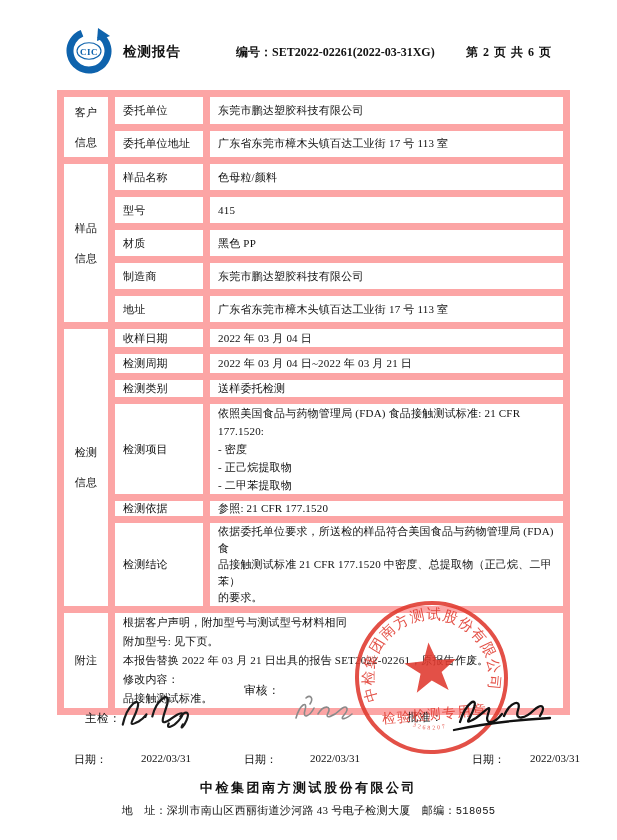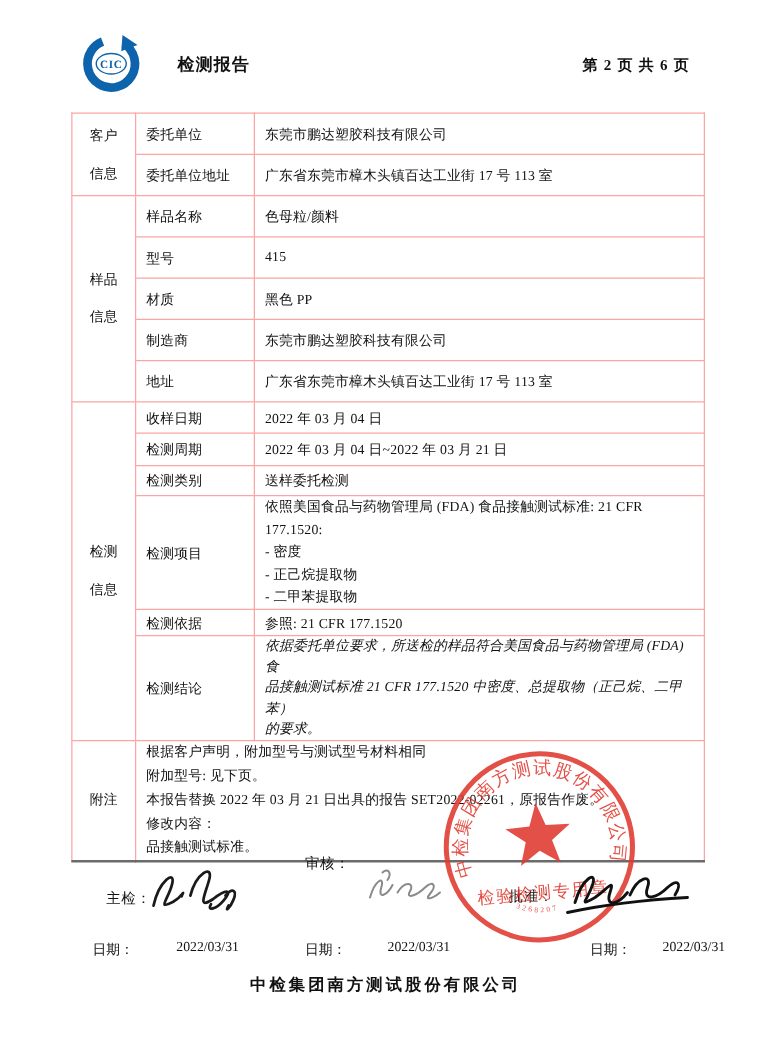--- a/index.html
+++ b/index.html
@@ -5,35 +5,35 @@
   * { margin:0; padding:0; box-sizing:border-box; }
   html,body { background:#ffffff; }
   .page {
     position:relative; width:617px; height:840px; margin:12px auto;
     background:#ffffff; overflow:hidden;
     font-family:"Liberation Serif","DejaVu Serif",serif;
     color:#111;
   }
   
   .hdr-logo { position:absolute; left:64px; top:15px; width:50px; height:48px; }
-  .hdr-title { position:absolute; left:142px; top:31px; font-size:13.5px; font-weight:bold; letter-spacing:1px; }
+  .hdr-title { position:absolute; left:123px; top:31px; font-size:13.5px; font-weight:bold; letter-spacing:1px; }
   .hdr-no    { position:absolute; left:236px; top:32px; font-size:12px; font-weight:bold; }
   .hdr-page  { position:absolute; left:466px; top:32px; font-size:12px; font-weight:bold; letter-spacing:1px; }
   
   table.report { position:absolute; left:57px; top:78px; width:506px;
     border-collapse:collapse; table-layout:fixed; font-size:11px; }
   table.report { border:1px solid #7d7d7d; border-bottom:2px solid #6b6b6b; }
-  table.report td { border:1px solid #fca5a5; vertical-align:middle; padding:0 8px; letter-spacing:.2px; }
+  table.report td { border:7px solid #fca5a5; vertical-align:middle; padding:0 8px; letter-spacing:.2px; }
   td.sec { text-align:center; padding:0 2px; }
   td.sec div { line-height:30px; }
   td.fld { padding-left:12px; }
   td.val { padding-left:10px; }
   td.multi { vertical-align:middle; padding-top:3px; padding-bottom:3px; }
   td.multi div { line-height:18px; }
-  td.concl div { line-height:16.5px;font-style:italic; }
+  td.concl div { line-height:16.5px; }
   td.notes-cell { vertical-align:middle; padding-top:2px; padding-bottom:2px; }
   td.notes-cell div { line-height:19px; }
   tr.h33{height:33px;} tr.h25{height:25px;} tr.h26{height:26px;} tr.h24{height:24px;} tr.h21{height:21px;}
   
   .siglabel { position:absolute; font-size:11.5px; letter-spacing:.5px; z-index:1; }
   .sig { position:absolute; z-index:4; }
   .dateval { position:absolute; font-size:11px; z-index:1; }
   
   .stamp { position:absolute; left:351px; top:585px; width:161px; height:161px;
     z-index:3; opacity:.88; transform:rotate(-5deg); pointer-events:none; }
@@ -51,20 +51,21 @@
 
 <div class="page">
 
   <svg class="hdr-logo" viewBox="0 0 50 48">
     <circle cx="25" cy="24" r="19" fill="none" stroke="#0e63ad" stroke-width="7" stroke-dasharray="101 18" transform="rotate(-58 25 24)"></circle>
     <polygon points="34,1 46,9 33,14" fill="#0e63ad"></polygon>
     <ellipse cx="25" cy="24" rx="12" ry="8.2" fill="#ffffff" stroke="#0e63ad" stroke-width="1.1"></ellipse>
     <text x="25" y="27.5" text-anchor="middle" font-size="9" font-weight="bold" fill="#0e63ad" letter-spacing="0.5">CIC</text>
   </svg>
   <div class="hdr-title">检测报告</div>
+  <div class="hdr-no"><span>编号：</span><span>SET2022-02261(2022-03-31XG)</span></div>
   <div class="hdr-page">第 2 页 共 6 页</div>
 
   <table class="report">
     <colgroup>
         <col style="width:51px">
         <col style="width:95px">
         <col style="width:360px">
       </colgroup>
 
     <tbody>
@@ -204,14 +205,17 @@
     <text font-size="14.5" fill="#e0392e" letter-spacing="1">
       <textPath href="#arcTop" startOffset="2" textLength="218" lengthAdjust="spacing">中检集团南方测试股份有限公司</textPath>
     </text>
     <text x="80" y="121" text-anchor="middle" font-size="13.5" fill="#e0392e" letter-spacing="1.5">检验检测专用章</text>
     <text font-size="6" fill="#e0392e" letter-spacing="2">
       <textPath href="#arcBot" startOffset="8">3268207</textPath>
     </text>
   </svg>
 
   <div class="ft-company">中检集团南方测试股份有限公司</div>
+  <div class="ft-line ft-addr">
+    <span>地　址：</span><span>深圳市南山区西丽街道沙河路 43 号电子检测大厦</span><span>　邮编：</span><span class="mono">518055</span>
+  </div>
 
 </div>
 
 </body></html>

